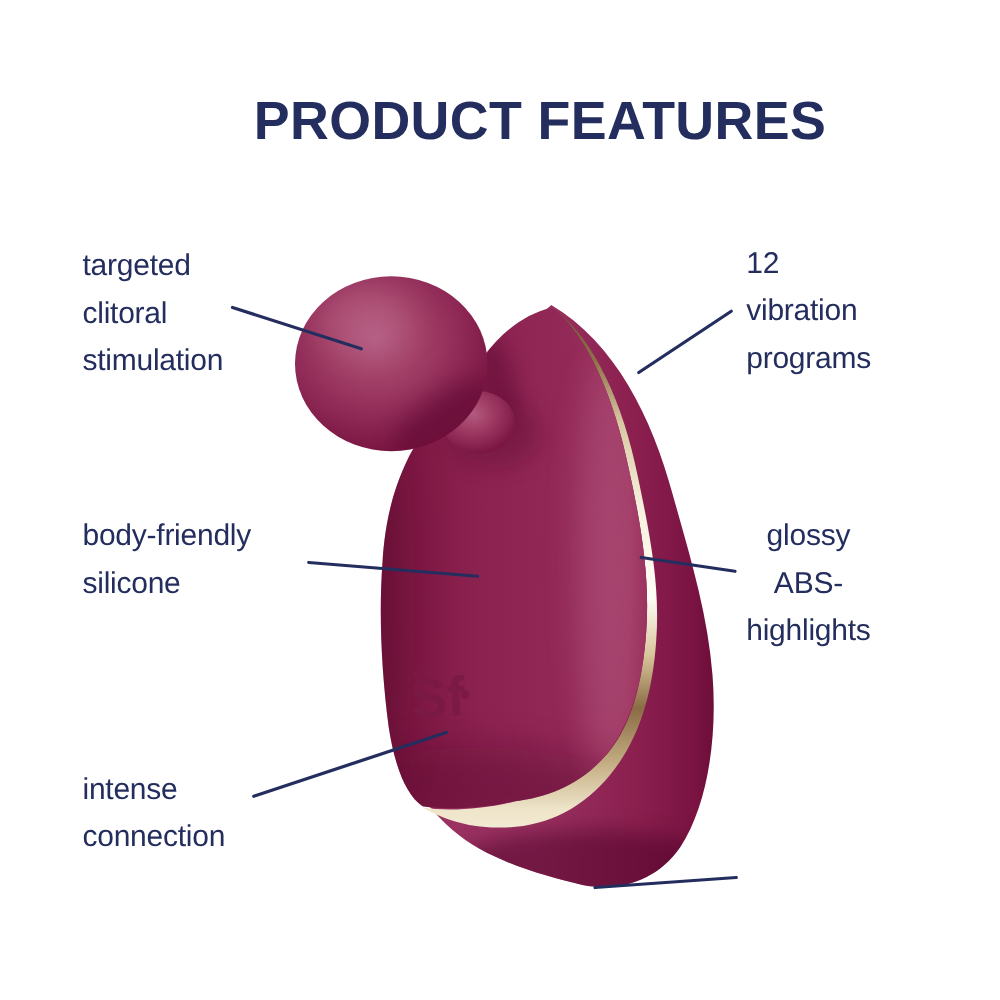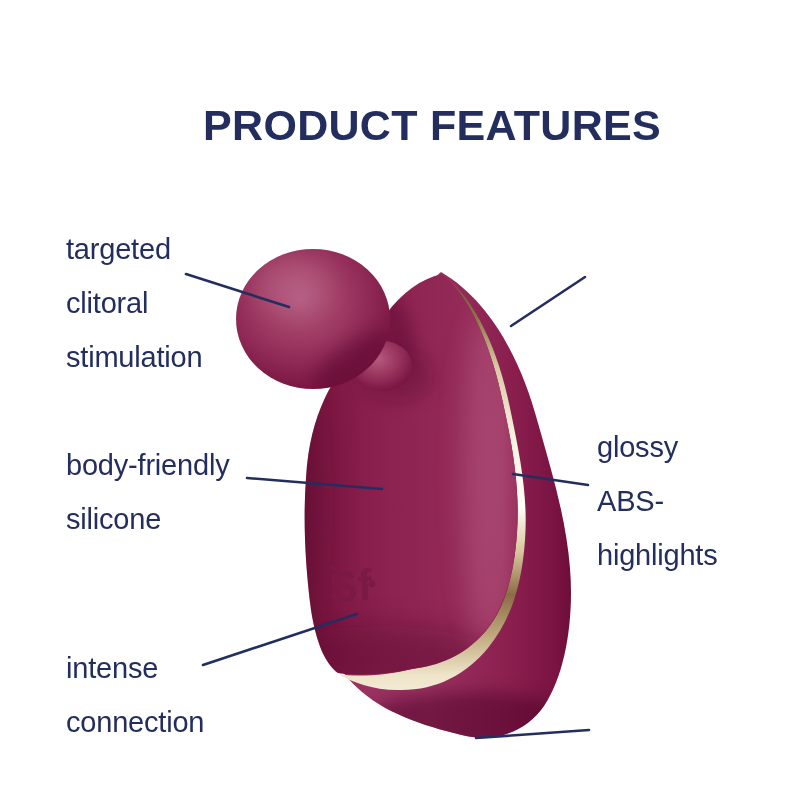--- a/index.html
+++ b/index.html
@@ -1,36 +1,36 @@
 <!DOCTYPE html>
 <html style="--navy: #242e5e; --berry: #8e2252; --berry-dark: #6f1039; --berry-light: #aa4873; --gold-light: #f7f1dd; --gold-dark: #6b513a; --background: #ffffff;"><head>
 <meta charset="utf-8">
 <style>
   html,body{margin:0;padding:0;}
   body{
     width:800px;height:800px;position:relative;overflow:hidden;
     background:var(--background,#fff);
     font-family:"Liberation Sans","DejaVu Sans",sans-serif;
   }
-  .stage{position:absolute;inset:0;width:800px;height:644px;margin-top:28px;}
+  .stage{position:absolute;inset:0;width:800px;height:644px;}
   .title{
     position:absolute;top:44px;left:64px;width:736px;
     text-align:center;font-size:43px;font-weight:bold;
     letter-spacing:.3px;color:var(--navy,#242e5e);
   }
   .feature-label{
-    position:absolute;font-size:29px;line-height:54px;
+    position:absolute;font-size:24px;line-height:38px;
     letter-spacing:-.2px;color:var(--navy,#242e5e);
     white-space:pre-line;
   }
   .f1{left:66px;top:194px;}
   .f2{left:66px;top:410px;}
   .f3{left:66px;top:613px;}
   .f4{left:597px;top:192px;}
-  .f5{left:597px;top:392px;}
+  .f5{left:597px;top:410px;text-align:center;}
   .f6{left:597px;top:653px;}
   .illustration{position:absolute;inset:0;}
   .callout{stroke:var(--navy,#242e5e);stroke-width:2.6;stroke-linecap:round;}
   .logo-text{
     font-family:"Liberation Sans","DejaVu Sans",sans-serif;
     font-weight:bold;font-size:44px;
   }
 </style>
 </head>
 <body>
@@ -130,17 +130,20 @@
     <line class="callout" x1="476" y1="710" x2="589" y2="702"></line>
   </svg>
 
   <div class="feature-label f1">targeted
 clitoral
 stimulation</div>
   <div class="feature-label f2">body-friendly
 silicone</div>
   <div class="feature-label f3">intense
 connection</div>
+  <div class="feature-label f4">12
+vibration
+programs</div>
   <div class="feature-label f5">glossy
 ABS-
 highlights</div>
 
 </div>
 
 </body></html>

